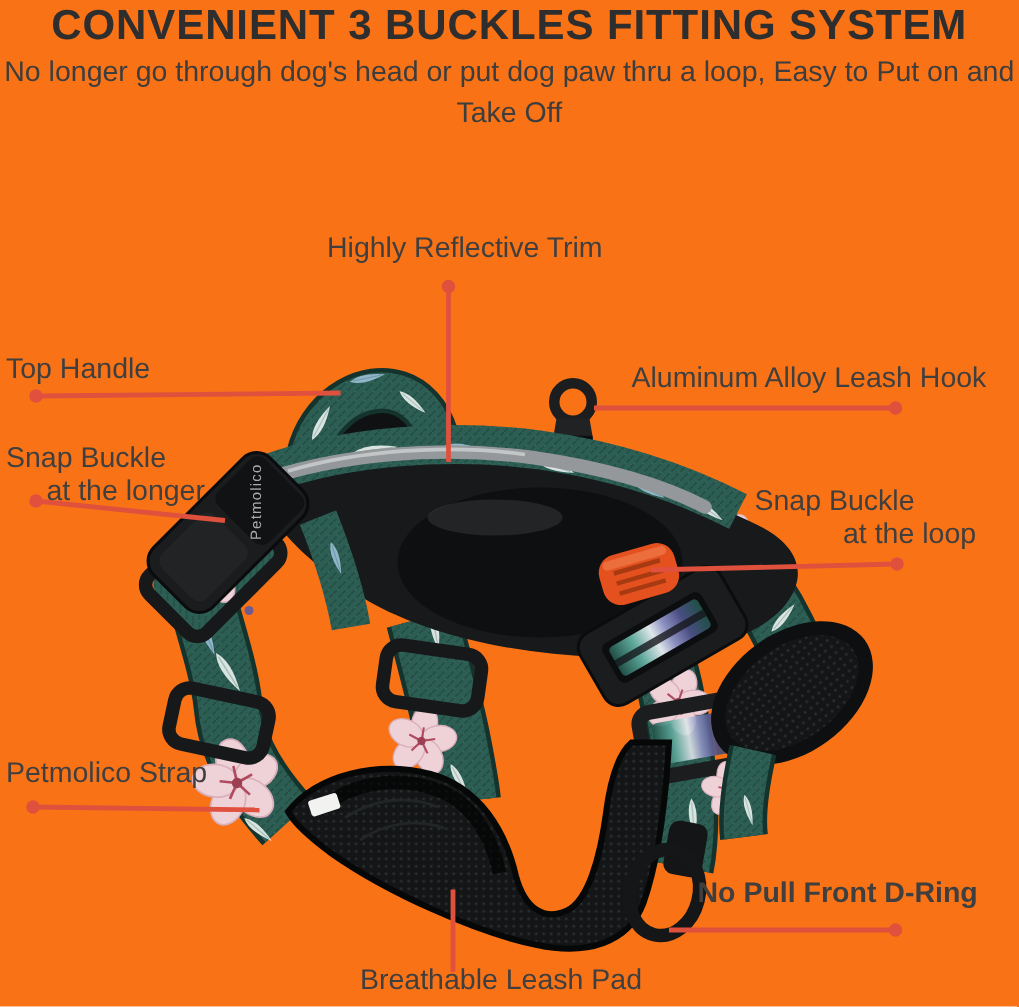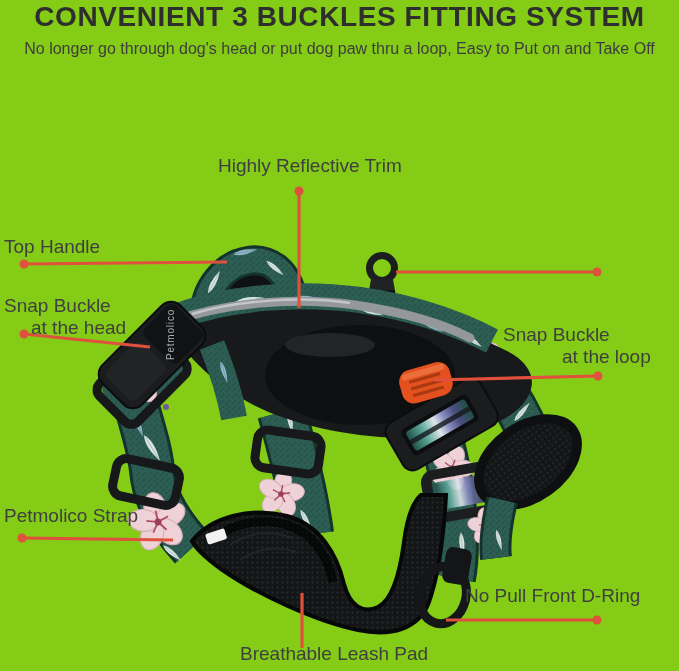--- a/index.html
+++ b/index.html
@@ -1,33 +1,33 @@
 <!DOCTYPE html>
 <html><head>
 <meta charset="utf-8">
 <style>
   html,body{margin:0;padding:0;background:#fff;}
-  .page{position:relative;width:679px;height:671px;background:#84cc16;overflow:hidden;
+  .page{position:relative;width:679px;height:671px;background:#f97316;overflow:hidden;
         font-family:"Liberation Sans",sans-serif;}
   .title{position:absolute;top:1px;left:0;width:100%;text-align:center;
          font-size:28px;font-weight:bold;letter-spacing:0.6px;color:#2e2e2e;white-space:nowrap;}
   .subtitle{position:absolute;top:35px;left:0;width:100%;text-align:center;
-            font-size:16px;color:#3d3d3d;line-height:27px;}
+            font-size:19px;color:#3d3d3d;line-height:27px;}
   svg.art{position:absolute;left:0;top:0;}
   .co{position:absolute;font-size:19px;color:#3f3f3f;white-space:nowrap;line-height:22px;}
   .co span{display:block;}
   .co-trim  {left:218px;top:155px;}
   .co-handle{left:4px;  top:236px;}
   .co-chest {left:4px;  top:295px;}
   .co-chest .l2{margin-left:27px;}
   .co-hook  {left:421px;top:242px;}
   .co-neck  {left:503px;top:324px;}
   .co-neck .l2{margin-left:59px;}
   .co-strap {left:4px;  top:505px;}
-  .co-dring {left:465px;top:585px;}
+  .co-dring {left:465px;top:585px;font-weight:bold;}
   .co-mesh  {left:240px;top:643px;}
 </style>
 </head>
 <body>
 
 <div class="page">
 
   <div class="title">CONVENIENT 3 BUCKLES FITTING SYSTEM</div>
   <div class="subtitle">
     <span>No longer go through dog's head or put dog paw thru a loop,</span>
@@ -250,21 +250,24 @@
   </svg>
 
   <div class="co co-handle">
     <span>Top Handle</span>
   </div>
   <div class="co co-trim">
     <span>Highly Reflective Trim</span>
   </div>
   <div class="co co-chest">
     <span class="l1">Snap Buckle</span>
-    <span class="l2">at the head</span>
+    <span class="l2">at the longer</span>
+  </div>
+  <div class="co co-hook">
+    <span>Aluminum Alloy Leash Hook</span>
   </div>
   <div class="co co-neck">
     <span class="l1">Snap Buckle</span>
     <span class="l2">at the loop</span>
   </div>
   <div class="co co-strap">
     <span>Petmolico Strap</span>
   </div>
   <div class="co co-dring">
     <span>No Pull Front D-Ring</span>

